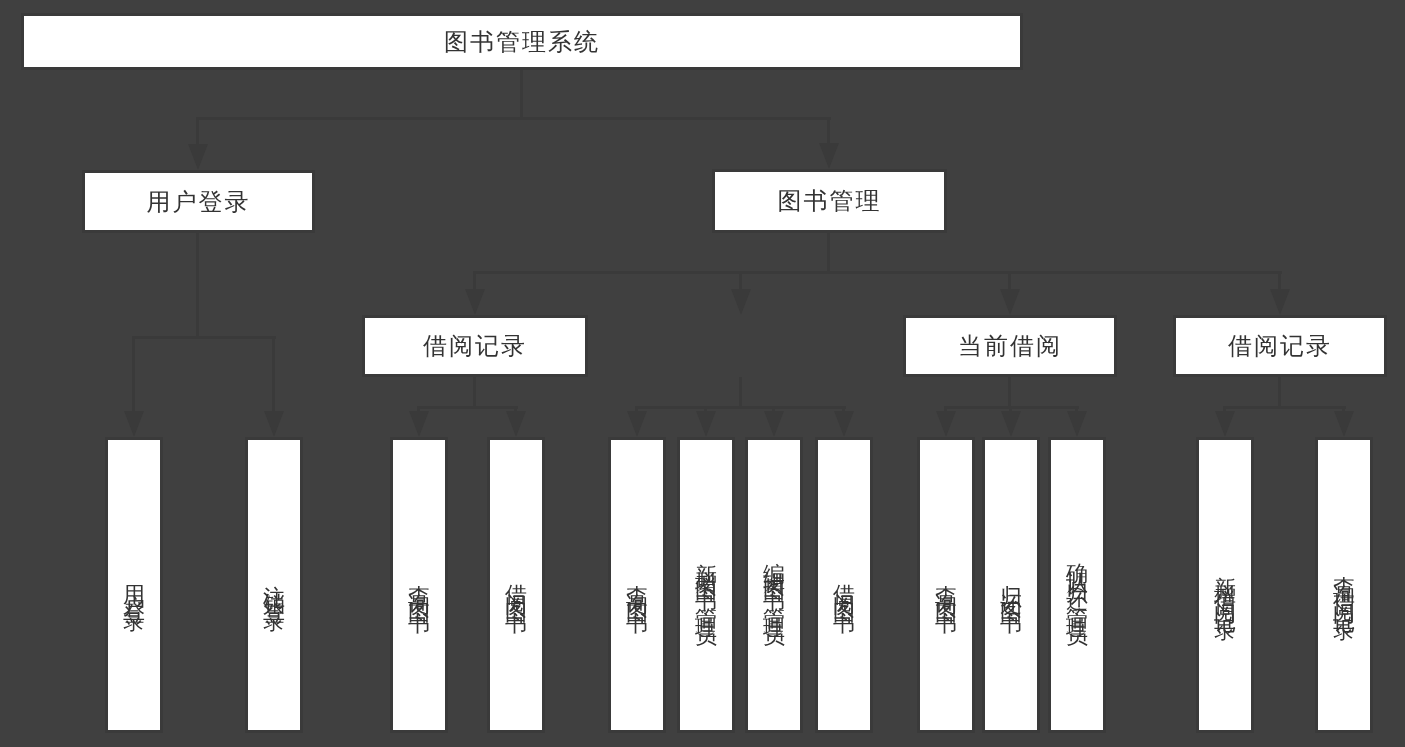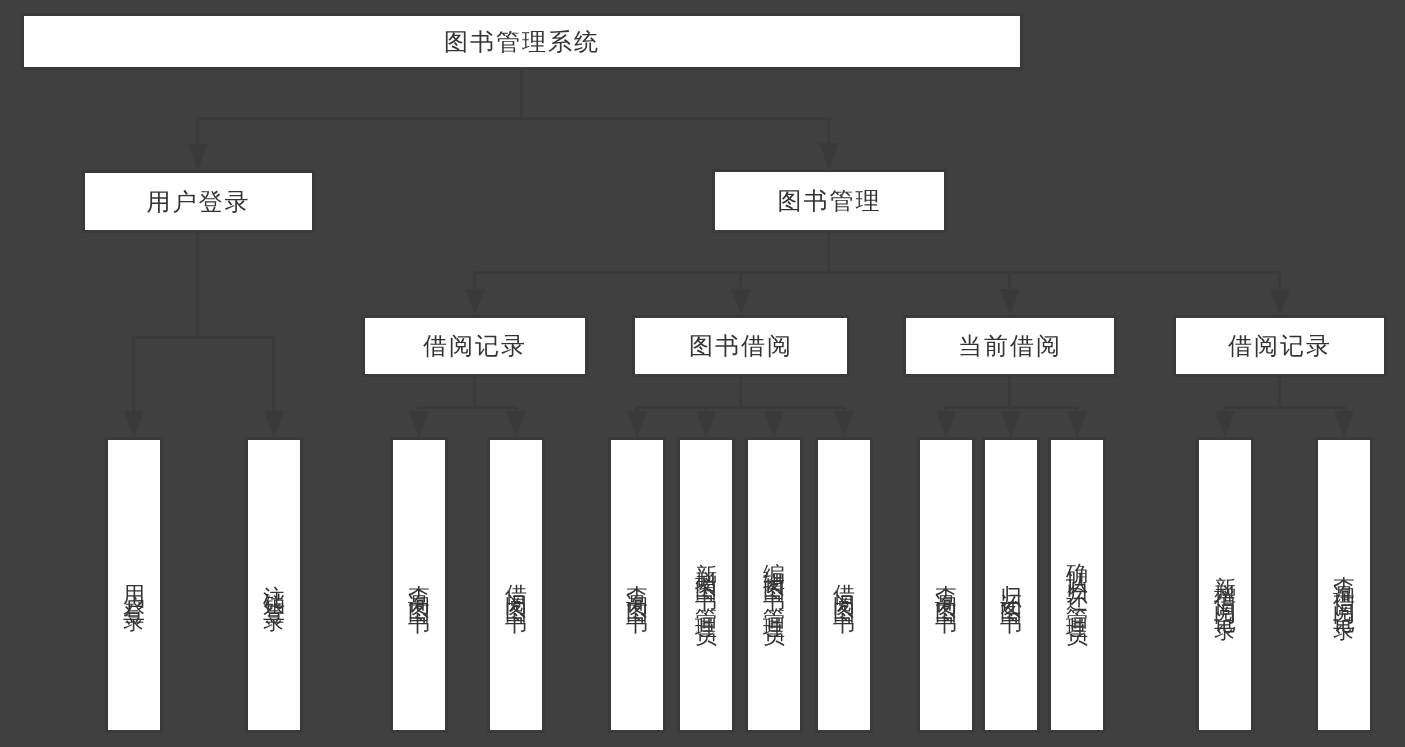--- a/index.html
+++ b/index.html
@@ -47,23 +47,20 @@
   </div>
 
   <div class="box" style="left:712px;top:169px;width:235px;height:64px;text-align:center;">
     <span>图书管理</span>
   </div>
 
   <div class="box" style="left:362px;top:315px;width:226px;height:62px;">
     <span>借阅记录</span>
   </div>
 
-  <div class="box" style="left:632px;top:315px;width:218px;height:62px;">
-    <span>图书借阅</span>
-  </div>
 
   <div class="box" style="left:903px;top:315px;width:214px;height:62px;">
     <span>当前借阅</span>
   </div>
 
   <div class="box" style="left:1173px;top:315px;width:214px;height:62px;">
     <span>借阅记录</span>
   </div>
 
   <div class="leaf" style="left:105px;">

